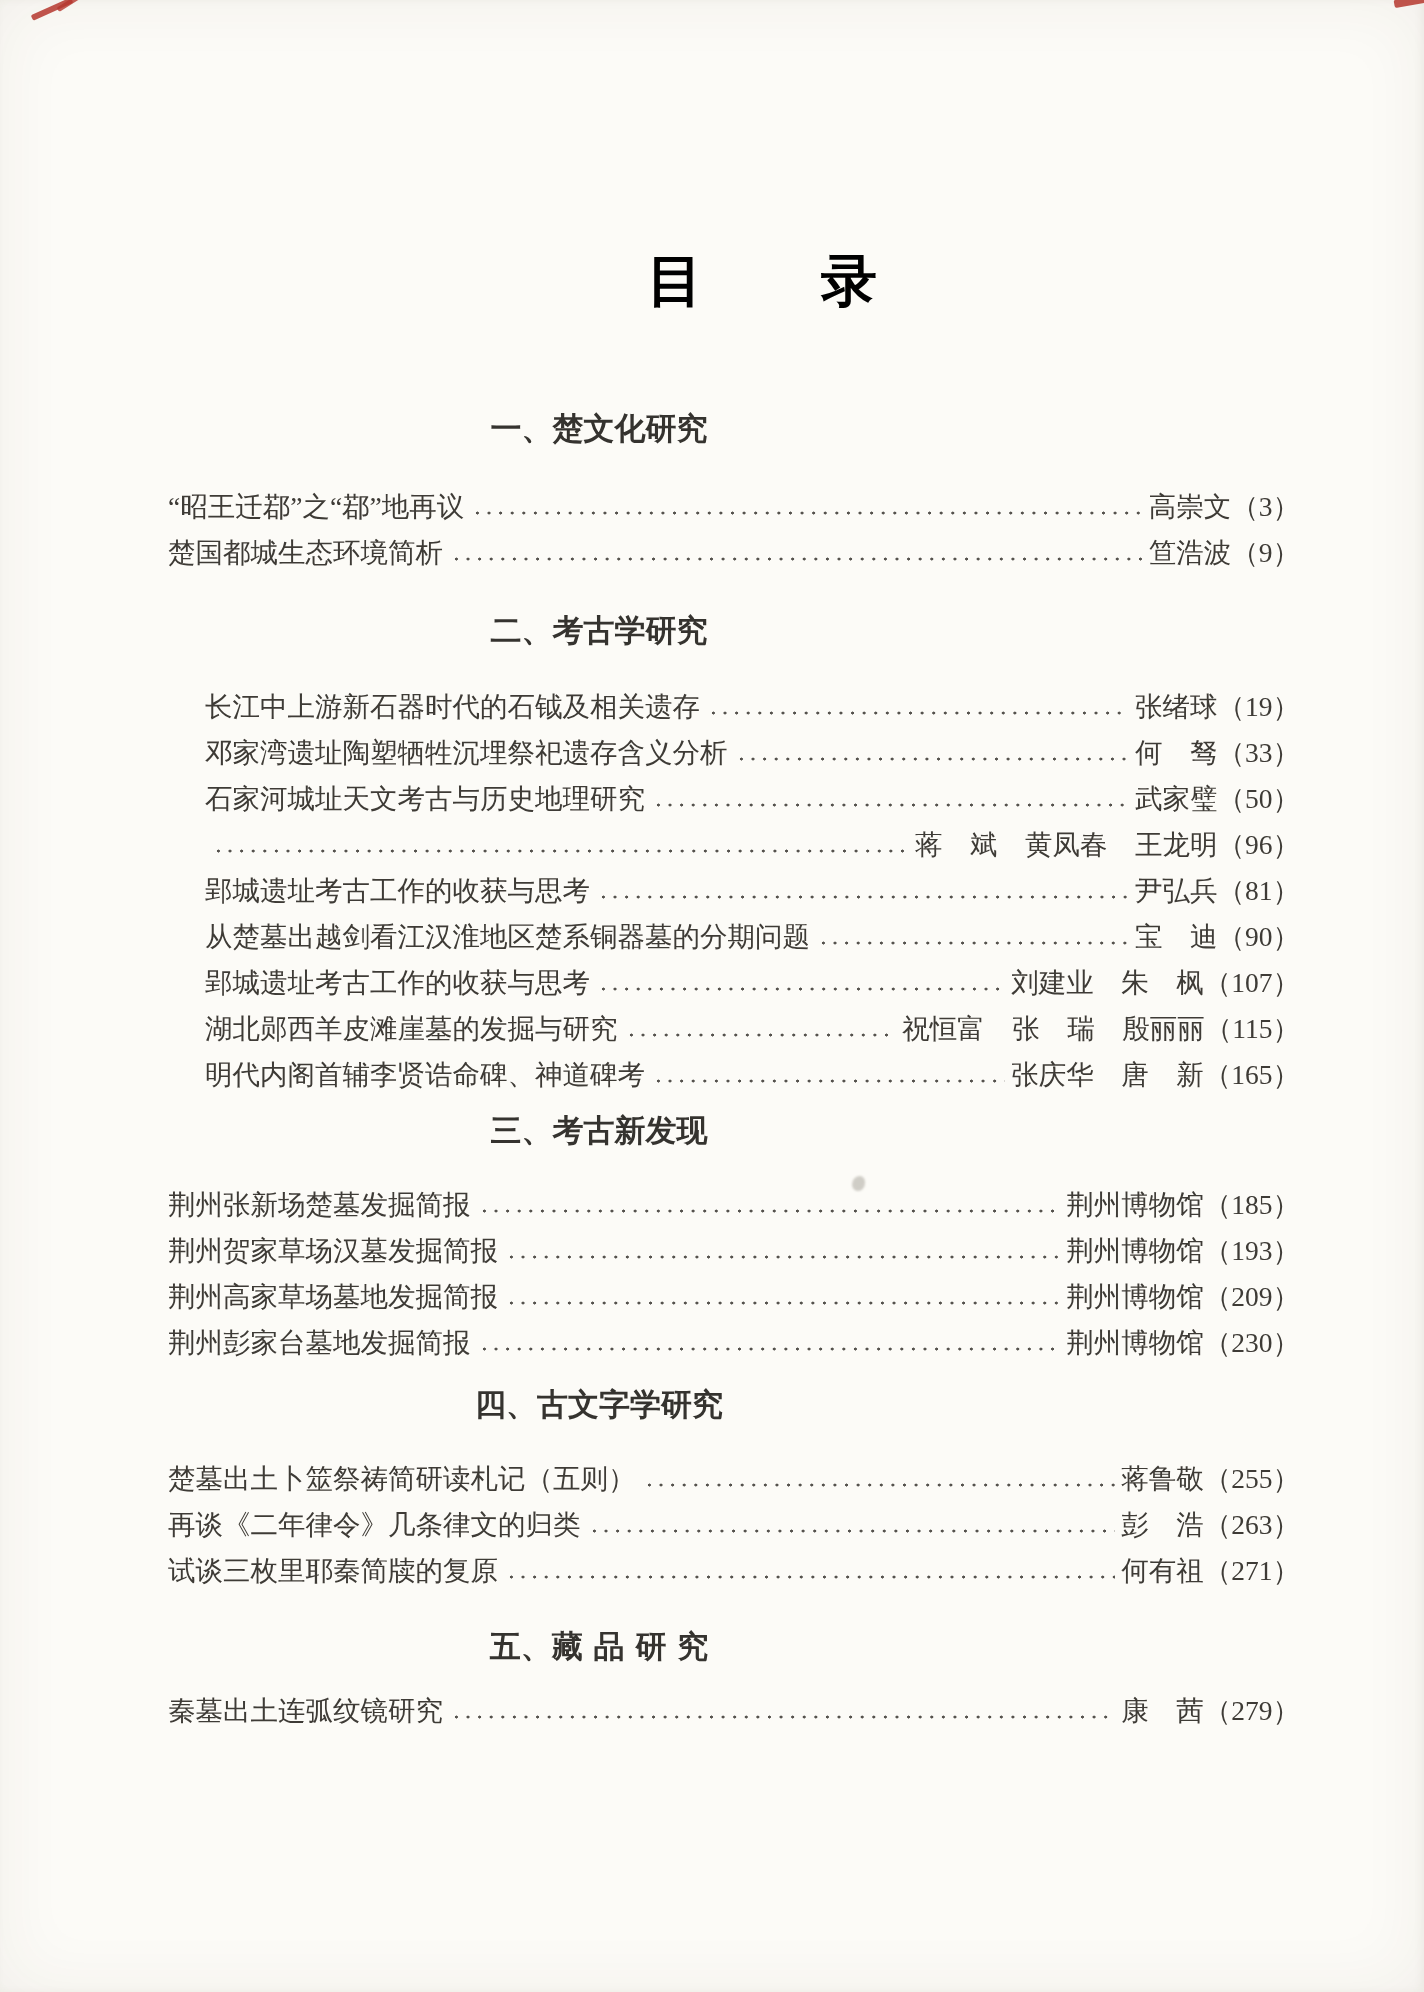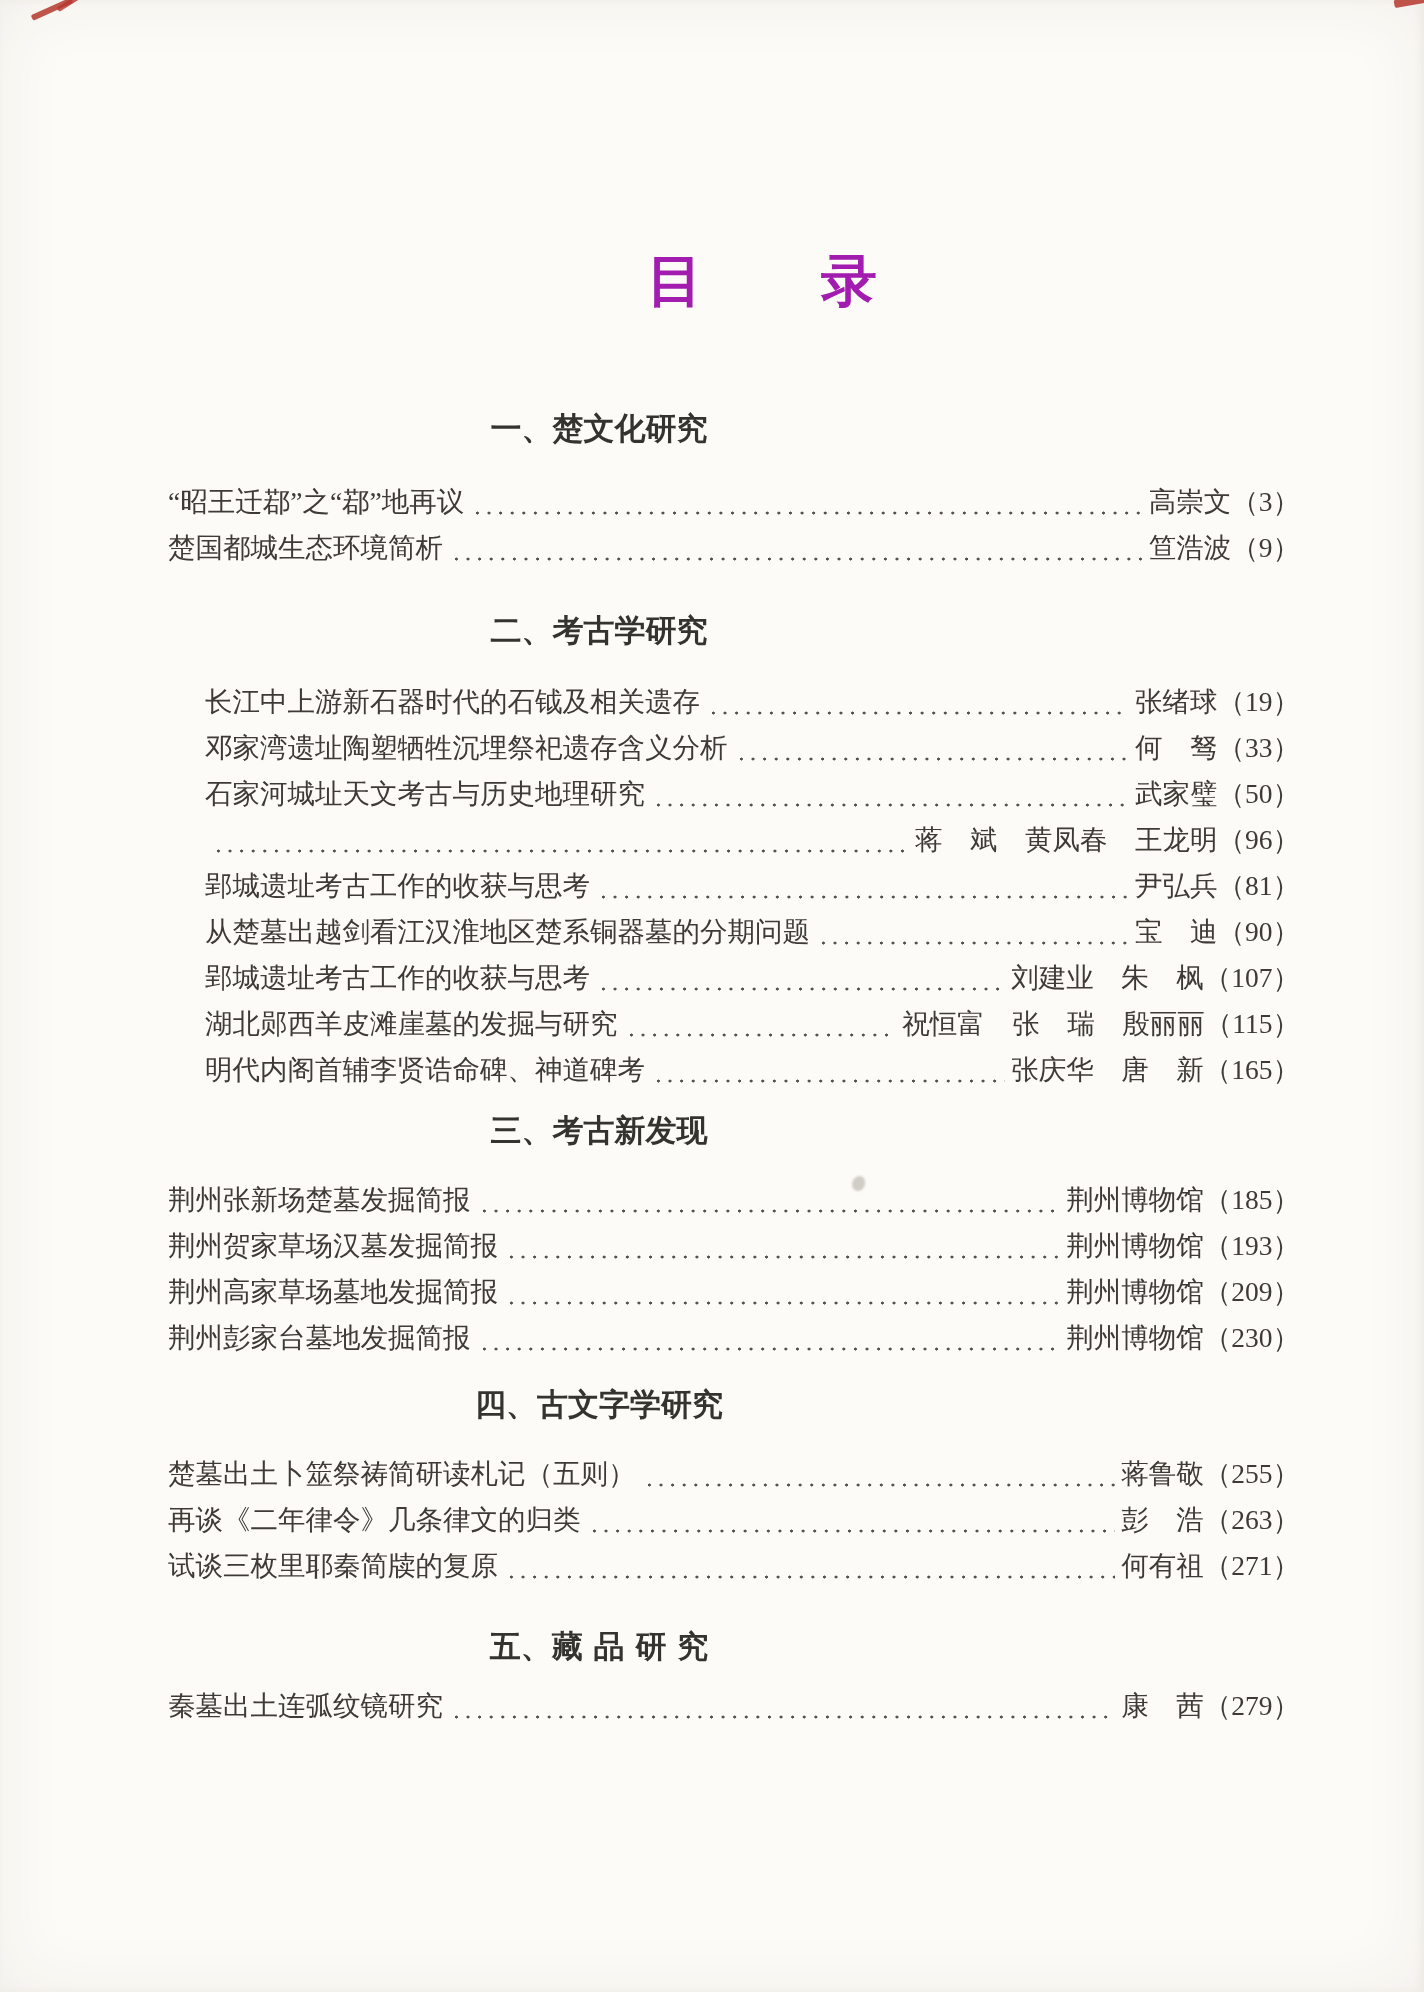--- a/index.html
+++ b/index.html
@@ -13,21 +13,21 @@
     box-shadow:inset 0 0 70px rgba(70,58,32,.06), inset -3px 0 8px rgba(70,58,32,.05);
   }
   .content{position:absolute;left:168px;top:0;width:1132px;}
   h1.title{
     margin:252px 0 0 58px;
     text-align:center;
     font-size:56px;line-height:1;
     font-weight:700;
     white-space:pre;
     letter-spacing:2px;
-    color:#a21caf;
+    color:#000000;
     font-family:"DejaVu Serif","Liberation Serif",serif;
   }
   h2.sec-heading{
     width:862px;
     margin:0;
     text-align:center;
     font-size:31px;line-height:32px;
     font-weight:700;
     white-space:pre;
     color:var(--heading,#35332f);
@@ -37,21 +37,21 @@
   .sec-1 h2{margin-top:38px;}
   .sec-2 h2{margin-top:16px;}
   .sec-3 h2{margin-top:22px;}
   .sec-4 h2{margin-top:36px;}
   .entries{margin-top:40px;}
   .sec-1 .entries{margin-top:38px;margin-left:37px;}
   .sec-2 .entries{margin-top:36px;}
   .sec-3 .entries{margin-top:36px;}
   .sec-4 .entries{margin-top:26px;}
   .row{
-    display:flex;
+    display:flex;align-items:center;
     height:46px;
     font-size:27.5px;
   }
   .row .t{flex:0 0 auto;white-space:pre;}
   .row .a{flex:0 0 auto;white-space:pre;}
   .row .dots{
     flex:1 1 0;
     height:46px;
     margin:0 6px 0 9px;
     background-image:radial-gradient(circle 1.7px at 2.2px 2.2px, var(--dot,#55524d) 96%, rgba(0,0,0,0) 100%);

